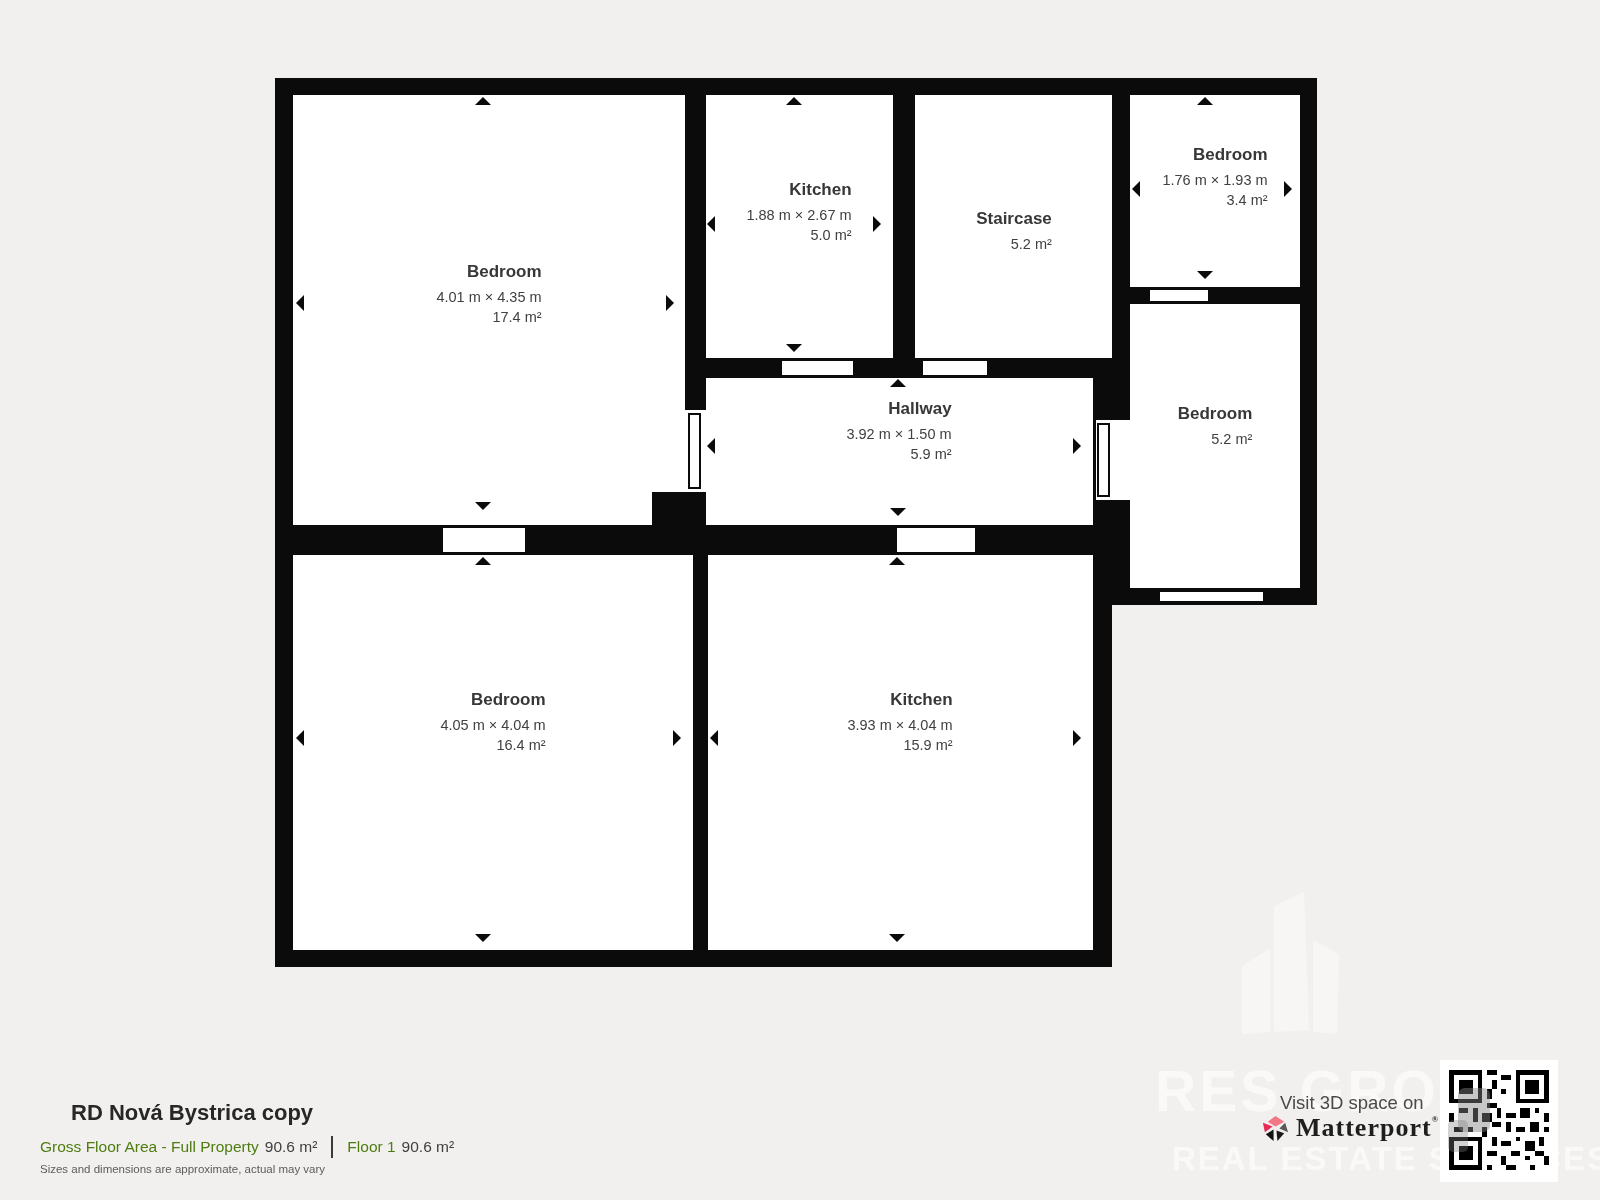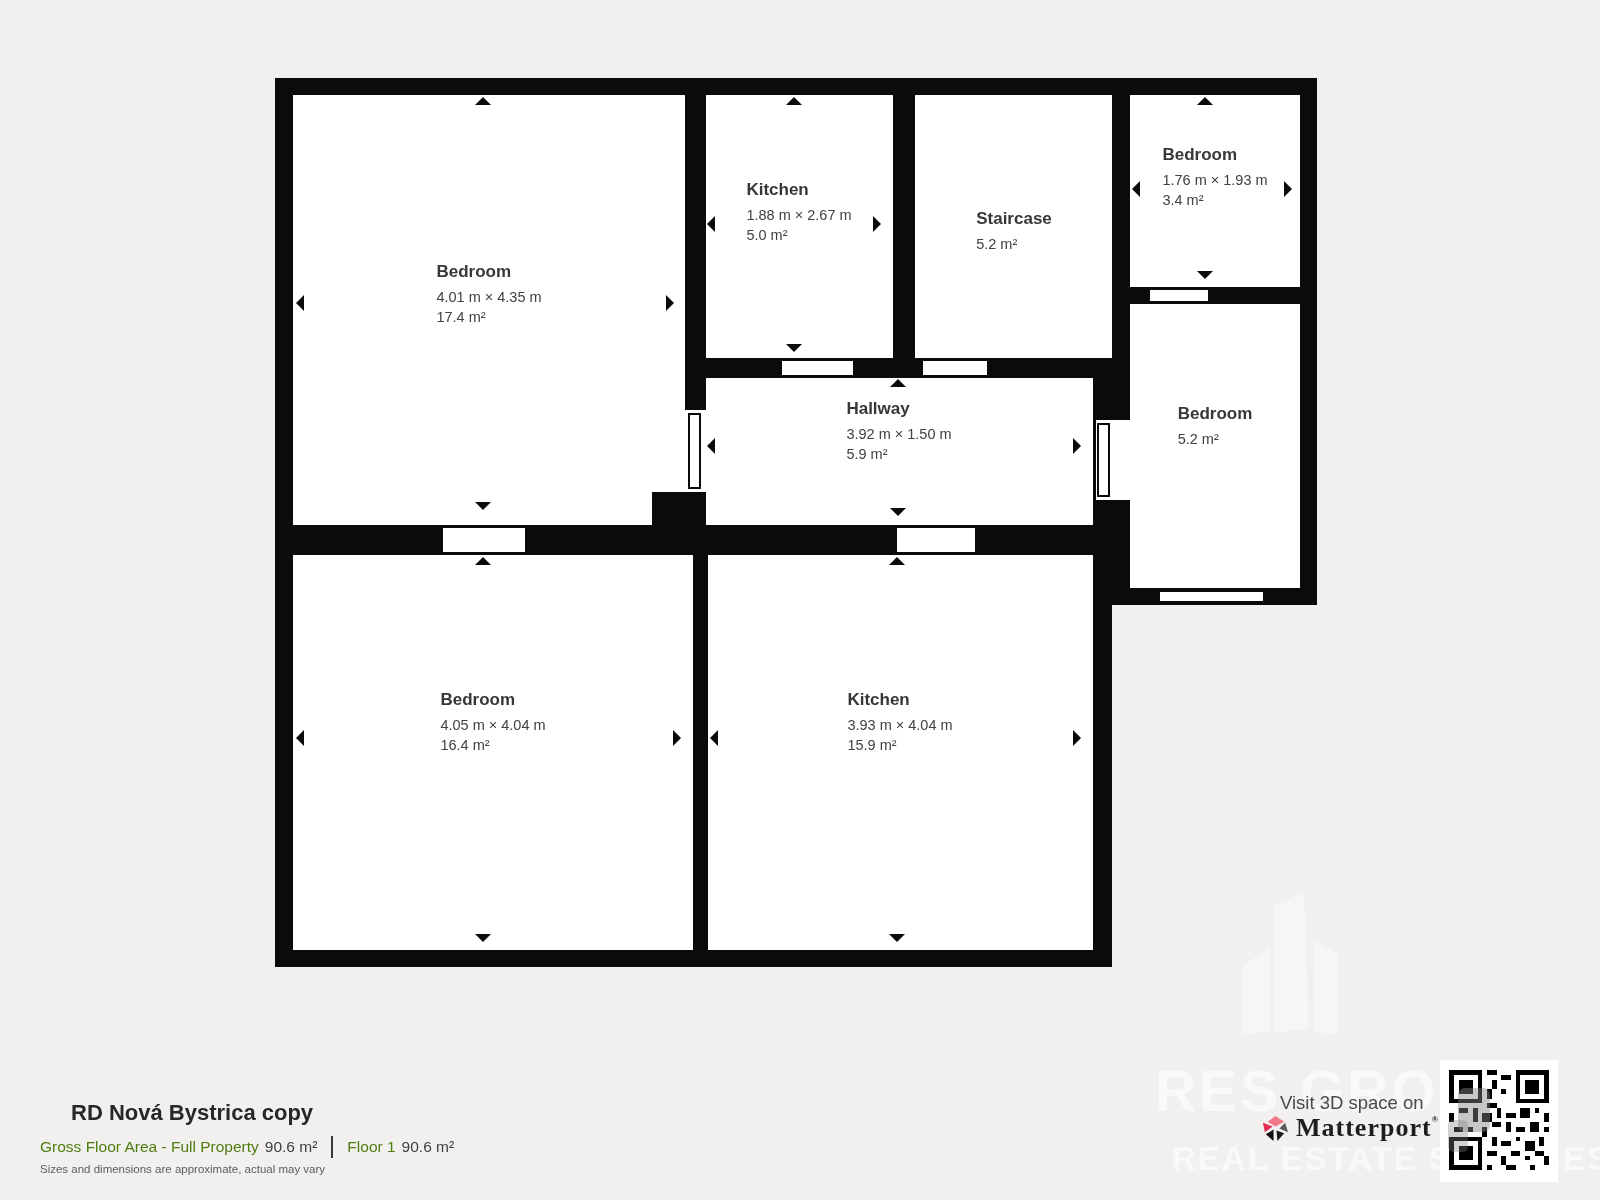--- a/index.html
+++ b/index.html
@@ -8,21 +8,21 @@
   .blk{position:absolute;background:#0b0b0b;}
   .rm{position:absolute;background:#ffffff;}
   .door{position:absolute;background:#ffffff;}
   .leaf{position:absolute;background:#ffffff;border:2px solid #0b0b0b;box-sizing:border-box;}
   .win{position:absolute;background:#ffffff;}
   .arr{position:absolute;width:0;height:0;border-style:solid;}
   .arr-up{border-width:0 8px 8px 8px;border-color:transparent transparent #0b0b0b transparent;}
   .arr-down{border-width:8px 8px 0 8px;border-color:#0b0b0b transparent transparent transparent;}
   .arr-left{border-width:8px 8px 8px 0;border-color:transparent #0b0b0b transparent transparent;}
   .arr-right{border-width:8px 0 8px 8px;border-color:transparent transparent transparent #0b0b0b;}
-  .room-label{position:absolute;transform:translate(-50%,-50%);text-align:left;color:#3d3d3d;white-space:nowrap;}
+  .room-label{position:absolute;transform:translate(-50%,-50%);text-align:right;color:#3d3d3d;white-space:nowrap;}
   .room-name{display:block;font-size:17px;font-weight:bold;color:#373737;margin-bottom:5px;}
   .room-dims,.room-area{display:block;font-size:14.5px;line-height:1.38;color:#414141;}
   .room-dims:empty{display:none;}
   .wm-shape{position:absolute;left:1212px;top:884px;}
   .wm-text1{position:absolute;left:1155px;top:1058px;font-size:57px;font-weight:bold;color:#faf9f7;letter-spacing:3px;white-space:nowrap;}
   .wm-text2{position:absolute;left:1172px;top:1140px;font-size:33px;font-weight:bold;color:#faf9f7;letter-spacing:2px;white-space:nowrap;}
   .report-bar{position:absolute;left:38px;top:1062px;width:437px;height:28px;background:#221f20;display:flex;align-items:center;}
   .report-bar-icon{margin-left:15px;display:flex;align-items:center;}
   .report-bar-label{color:#ffffff;font-size:15px;font-weight:bold;margin-left:12px;}
   .report-title{position:absolute;left:40px;top:1100px;font-size:22px;font-weight:bold;color:#272727;margin-left:31px;}

